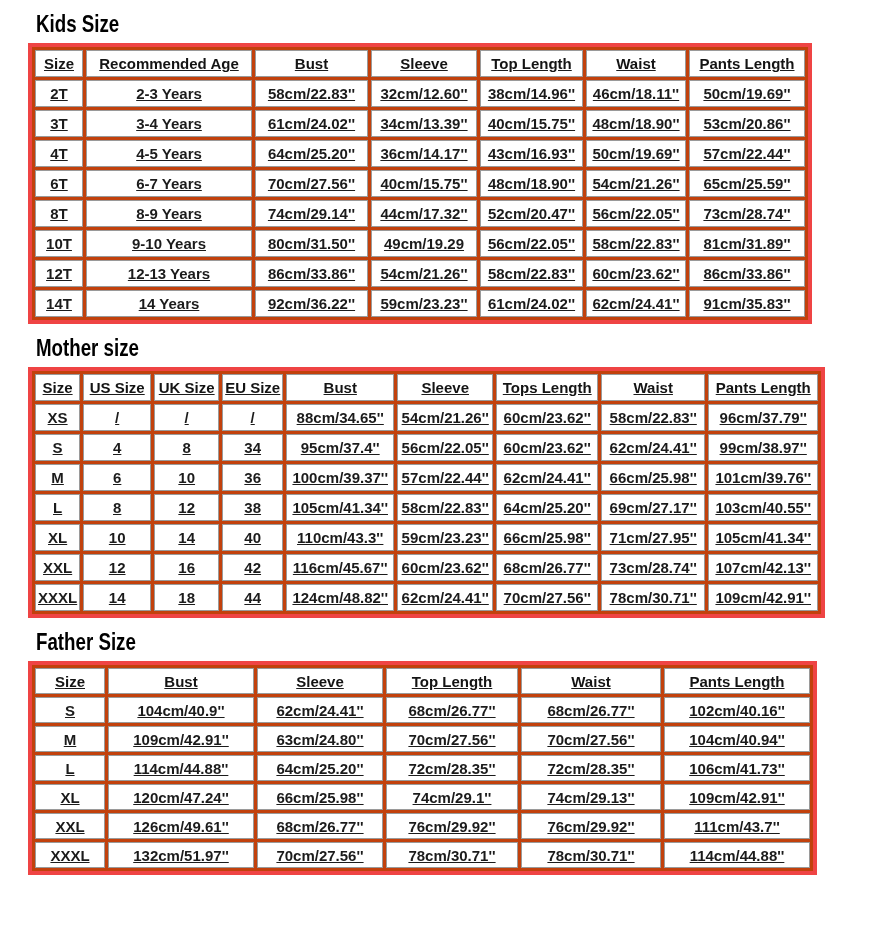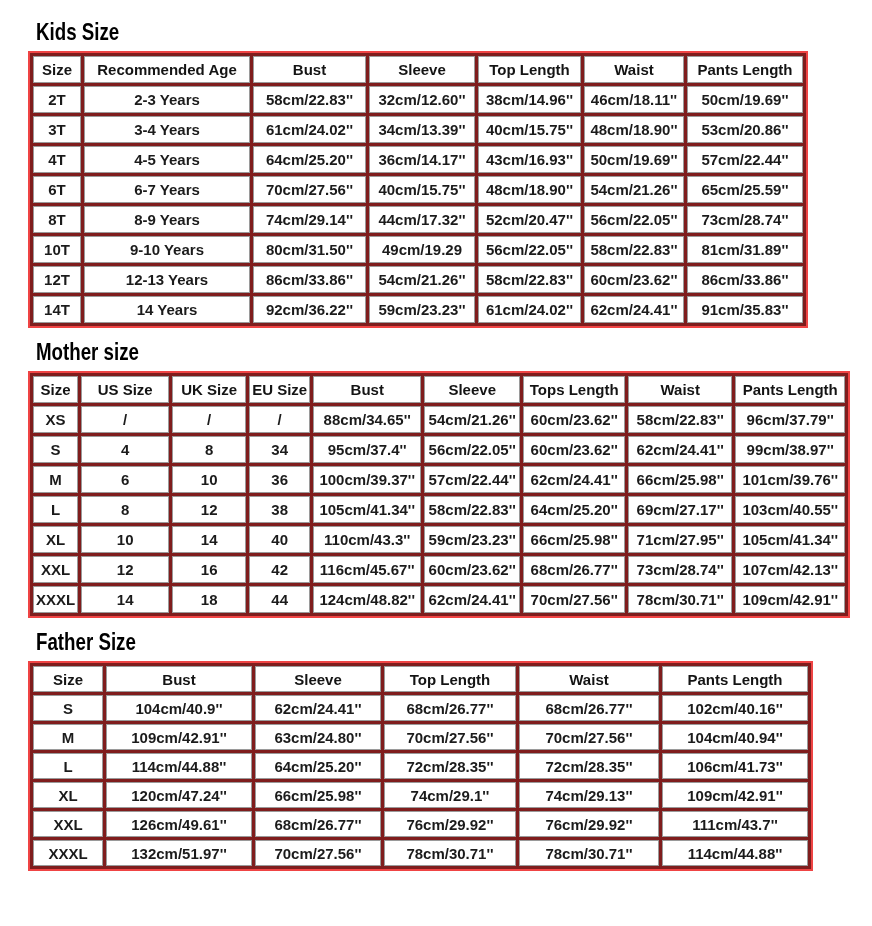--- a/index.html
+++ b/index.html
@@ -7,42 +7,43 @@
     margin: 0;
     padding: 0;
     background: #ffffff;
     width: 872px;
     height: 926px;
     font-family: "Liberation Sans", sans-serif;
     color: #1b1b1b;
     overflow: hidden;
   }
   .page {
-    padding: 18px 0 0 28px;
+    padding: 10px 0 0 28px;
     width: 872px;
   }
   .section-title {
     font-size: 24px;
     font-weight: 800;
     color: #000000;
     margin: 0 0 5px 8px;
     letter-spacing: 0px;
     transform: scaleX(0.78);
     transform-origin: left center;
     white-space: nowrap;
   }
   .section { margin: 0 0 10px 0; }
   .section + .section { margin-top: 4px; }
 
   table.size-table {
     border-collapse: separate;
     border-spacing: 3px;
-    border: 2px solid #ef4444;
-    background: #7f1d1d;
+    border: 4px solid #ef4444;
+    background: #c2410c;
     table-layout: fixed;
+    text-decoration: underline;
   }
   table.size-table th,
   table.size-table td {
     border: 1px solid #9a9a9a;
     background: #ffffff;
     text-align: center;
     vertical-align: middle;
     font-weight: bold;
     font-size: 15px;
     height: 27px;
@@ -58,22 +59,22 @@
   #table-0 th:nth-child(1){width:48px}
   #table-0 th:nth-child(2){width:166px}
   #table-0 th:nth-child(3){width:113px}
   #table-0 th:nth-child(4){width:106px}
   #table-0 th:nth-child(5){width:103px}
   #table-0 th:nth-child(6){width:100px}
   #table-0 th:nth-child(7){width:116px}
 
   
   #table-1 th:nth-child(1){width:40px}
-  #table-1 th:nth-child(2){width:88px}
-  #table-1 th:nth-child(3){width:74px}
+  #table-1 th:nth-child(2){width:68px}
+  #table-1 th:nth-child(3){width:65px}
   #table-1 th:nth-child(4){width:46px}
   #table-1 th:nth-child(5){width:108px}
   #table-1 th:nth-child(6){width:96px}
   #table-1 th:nth-child(7){width:102px}
   #table-1 th:nth-child(8){width:104px}
   #table-1 th:nth-child(9){width:110px}
 
   
   #table-2 th:nth-child(1){width:70px}
   #table-2 th:nth-child(2){width:146px}

